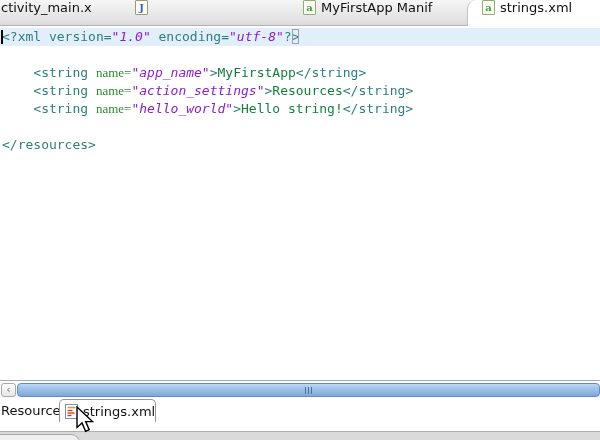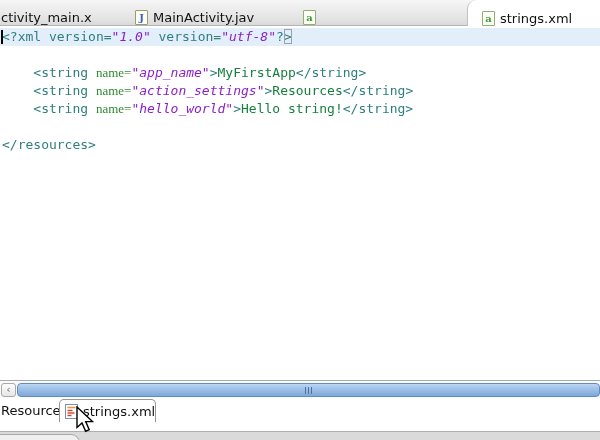--- a/index.html
+++ b/index.html
@@ -3,21 +3,21 @@
 <meta charset="utf-8">
 <style>
   * { margin:0; padding:0; box-sizing:border-box; }
   html,body { width:600px; height:440px; overflow:hidden; }
   body { font-family:"DejaVu Sans","Liberation Sans",sans-serif; background:#fff; position:relative; }
 
   
   .tabbar { position:absolute; left:0; top:0; width:600px; height:26px;
             background:linear-gradient(#f6f6f6,#e2e2e2 80%,#d9d9d9);
             border-bottom:1px solid #b4b4b4; }
-  .tab { position:absolute; top:0; height:25px; display:flex; align-items:flex-end;
+  .tab { position:absolute; top:0; height:25px; display:flex; align-items:flex-start;
          font-size:13px; color:#111; white-space:nowrap; cursor:default; }
   .tab .ficon { width:13px; height:15px; margin-right:5px; background:#fdfdf4;
                 border:1px solid #9c9c6e; border-radius:1px; font:bold 10px/13px "DejaVu Serif",serif;
                 text-align:center; display:inline-block; }
   .tab .ficon.java { color:#3a62c4; }
   .tab .ficon.axml { color:#3e9c3e; border-color:#8fae77; }
   .tab.active { background:#fff; height:26px; border-left:1px solid #c2c2c2;
                 border-top-left-radius:9px; padding-left:14px; width:133px; z-index:3; }
 
   
@@ -66,34 +66,34 @@
 </style>
 </head>
 <body>
 
 <div class="tabbar">
   <div class="tab" style="left:1px;">
     <span>ctivity_main.x</span>
   </div>
   <div class="tab" style="left:135px;">
     <span class="ficon java">J</span>
-    <span>MainActivity.jav</span>
   </div>
   <div class="tab" style="left:303px;">
     <span class="ficon axml">a</span>
+    <span>MyFirstApp Manif</span>
   </div>
   <div class="tab active" style="left:467px;">
     <span class="ficon axml">a</span>
     <span>strings.xml</span>
   </div>
 </div>
 
 <div class="editor">
   <div>
-      <div class="code-line hl"><span class="caret"></span><span class="tk-tag">&lt;?xml version=</span><span class="tk-val">"1.0"</span><span class="tk-tag"> version=</span><span class="tk-val">"utf-8"</span><span class="tk-tag">?</span><span class="tk-tagbox">&gt;</span></div>
+      <div class="code-line hl"><span class="caret"></span><span class="tk-tag">&lt;?xml version=</span><span class="tk-val">"1.0"</span><span class="tk-tag"> encoding=</span><span class="tk-val">"utf-8"</span><span class="tk-tag">?</span><span class="tk-tagbox">&gt;</span></div>
       <div class="code-line">&nbsp;</div>
       <div class="code-line"><span class="tk-plain">    </span><span class="tk-tag">&lt;string</span><span class="tk-plain"> </span><span class="tk-attr">name=</span><span class="tk-val">"app_name"</span><span class="tk-tag">&gt;</span><span class="tk-plain">MyFirstApp</span><span class="tk-tag">&lt;/string&gt;</span></div>
       <div class="code-line"><span class="tk-plain">    </span><span class="tk-tag">&lt;string</span><span class="tk-plain"> </span><span class="tk-attr">name=</span><span class="tk-val">"action_settings"</span><span class="tk-tag">&gt;</span><span class="tk-plain">Resources</span><span class="tk-tag">&lt;/string&gt;</span></div>
       <div class="code-line"><span class="tk-plain">    </span><span class="tk-tag">&lt;string</span><span class="tk-plain"> </span><span class="tk-attr">name=</span><span class="tk-val">"hello_world"</span><span class="tk-tag">&gt;</span><span class="tk-plain">Hello string!</span><span class="tk-tag">&lt;/string&gt;</span></div>
       <div class="code-line">&nbsp;</div>
       <div class="code-line"><span class="tk-tag">&lt;/resources&gt;</span></div>
     </div>
 </div>
 
 <div class="hscroll">

